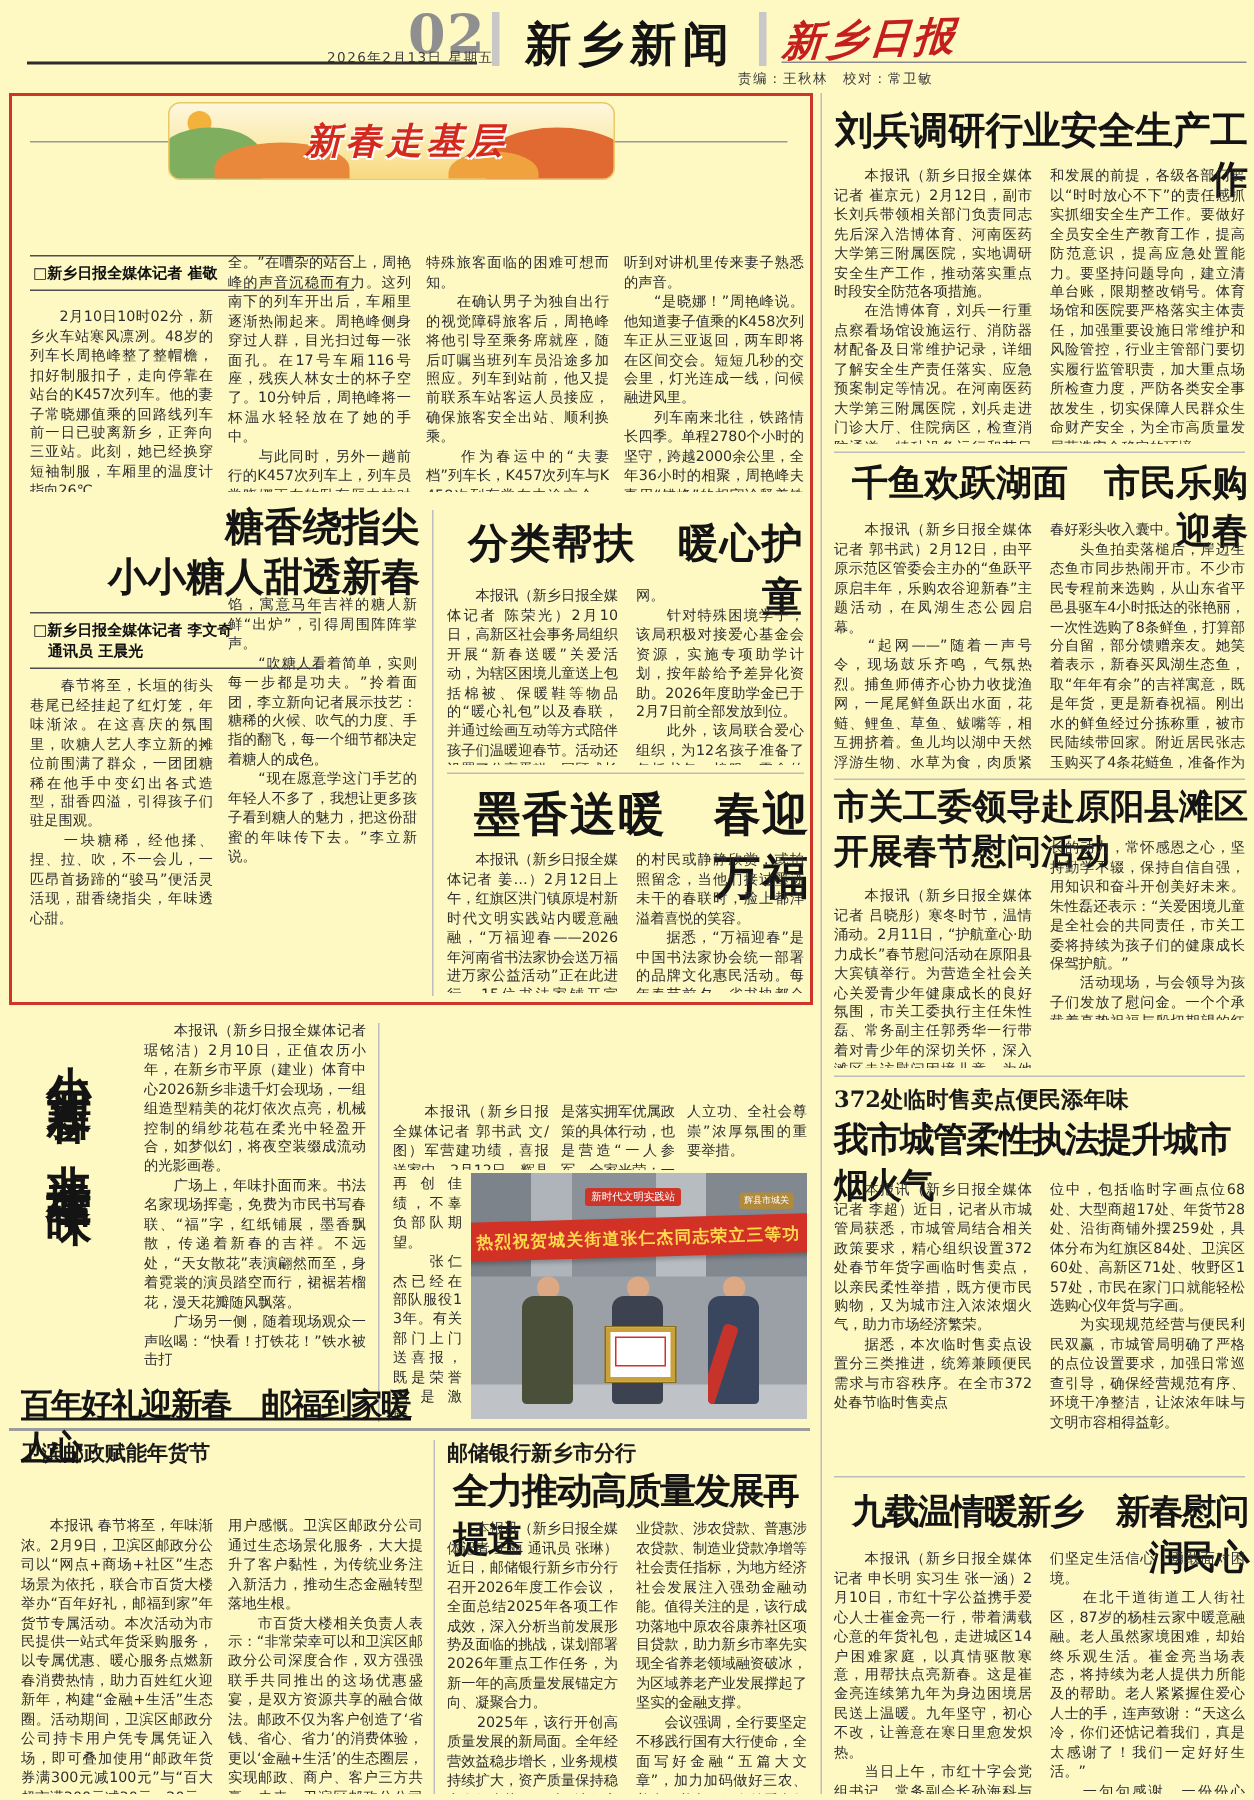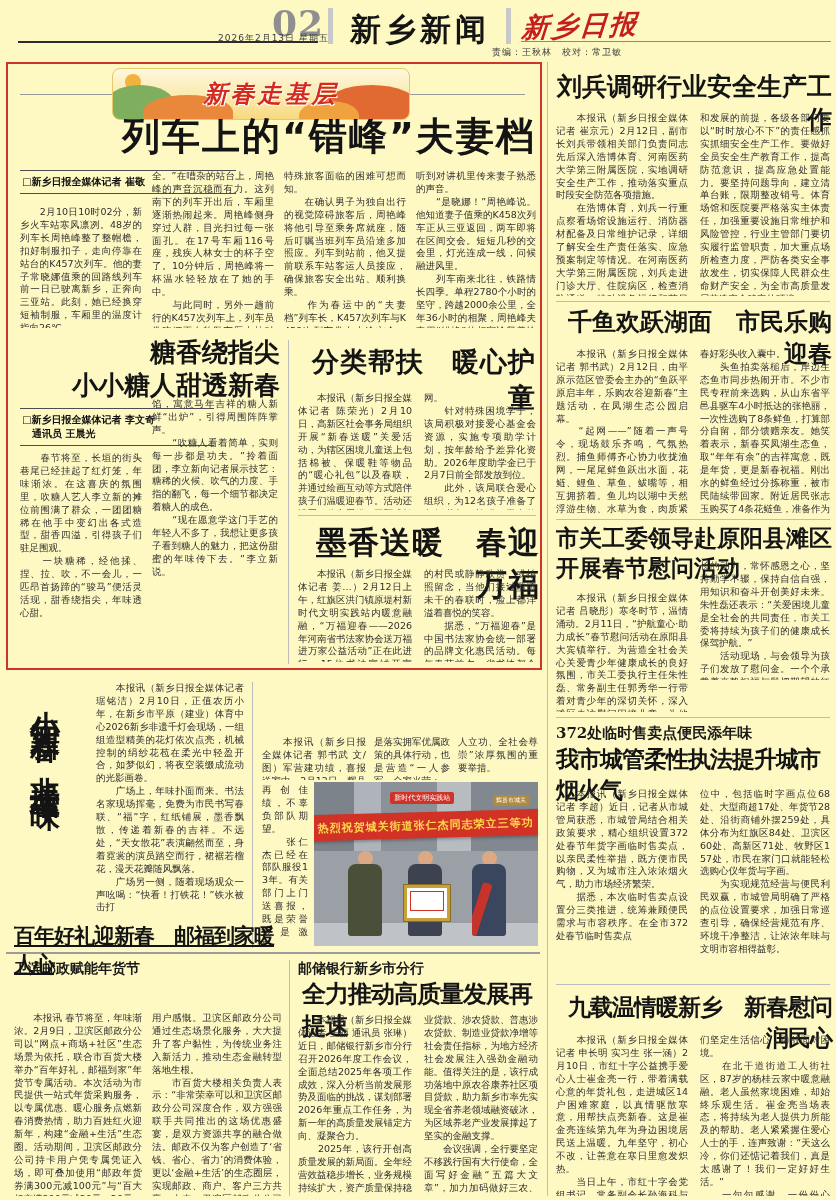--- a/index.html
+++ b/index.html
@@ -79,21 +79,20 @@
 
   <div class="nc-banner" style="left:112px;top:68px;width:276px;height:50px;">
     <div class="nc-sun"></div>
     <div class="nc-hill1"></div>
     <div class="nc-hill2"></div>
     <div class="nc-hill3"></div>
     <div class="nc-hill4"></div>
     <div class="nc-text">新春走基层</div>
   </div>
 
-  <div class="headline-sans center" style="left:10px;top:116px;width:526px;font-size:38px;letter-spacing:2px;line-height:1.1;">列车上的“错峰”夫妻档</div>
 
   <div class="byline-box" style="left:20px;top:170px;width:212px;">□新乡日报全媒体记者 崔敬</div>
 
   <div class="col" style="left:20px;top:206px;width:122px;height:122px;">　　2月10日10时02分，新乡火车站寒风凛冽。48岁的列车长周艳峰整了整帽檐，扣好制服扣子，走向停靠在站台的K457次列车。他的妻子常晓娜值乘的回路线列车前一日已驶离新乡，正奔向三亚站。此刻，她已经换穿短袖制服，车厢里的温度计指向26℃。
 　　“豫琼千里”是郑州客运段三亚车队的服务品牌，诠释了贯穿南北、情满车厢的服务理念。这对结婚16年的铁路夫妻，同跑由新乡站始发，终点为三亚站的跨海列车K457次。但因为分属不同车组，二人常常“错峰”出行，春运是他们最忙的“平行季节”。
 　　“请大家有序排队，注意脚下安</div>
   <div class="col" style="left:152px;top:170px;width:122px;height:158px;">全。”在嘈杂的站台上，周艳峰的声音沉稳而有力。这列南下的列车开出后，车厢里逐渐热闹起来。周艳峰侧身穿过人群，目光扫过每一张面孔。在17号车厢116号座，残疾人林女士的杯子空了。10分钟后，周艳峰将一杯温水轻轻放在了她的手中。
 　　与此同时，另外一趟前行的K457次列车上，列车员常晓娜正在软卧车厢内核对铺位。她蹲下身，帮上铺的旅客把行李箱推进铺位下方。车厢外，丈夫所在的中原沃野仍裹着冬装；她所在的车厢内，南国的暖意已透过车窗渗了进来。
 　　周艳峰巡视至13号车厢时，他敏锐地注意到106号座上坐着一名戴着墨镜的中年男子，身旁放着一根盲杖。春运的车厢通道异常拥挤，独自出行的</div>
   <div class="col" style="left:284px;top:170px;width:122px;height:158px;">特殊旅客面临的困难可想而知。

